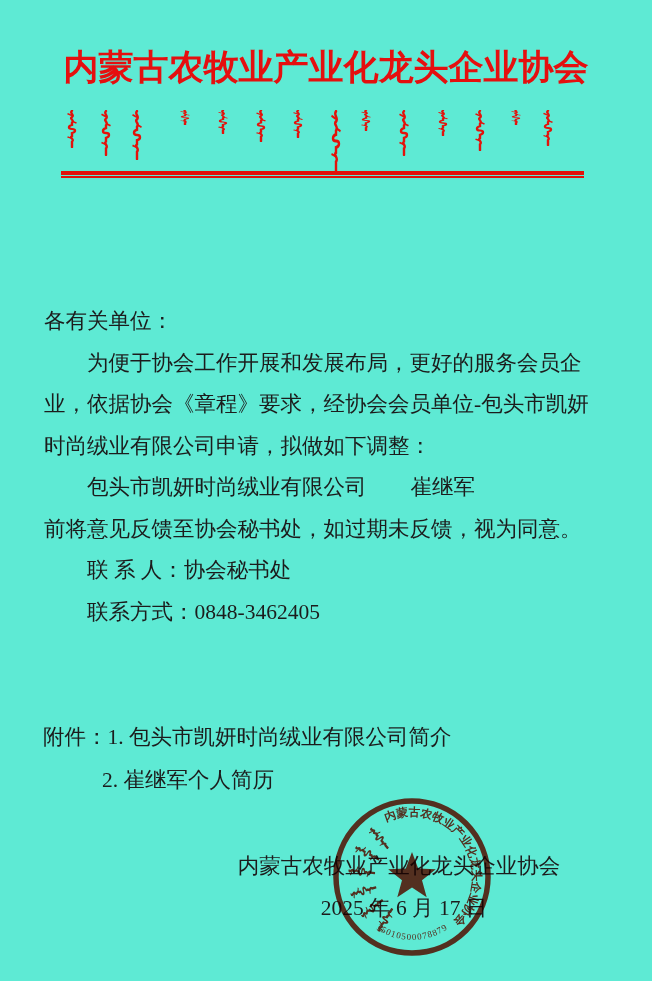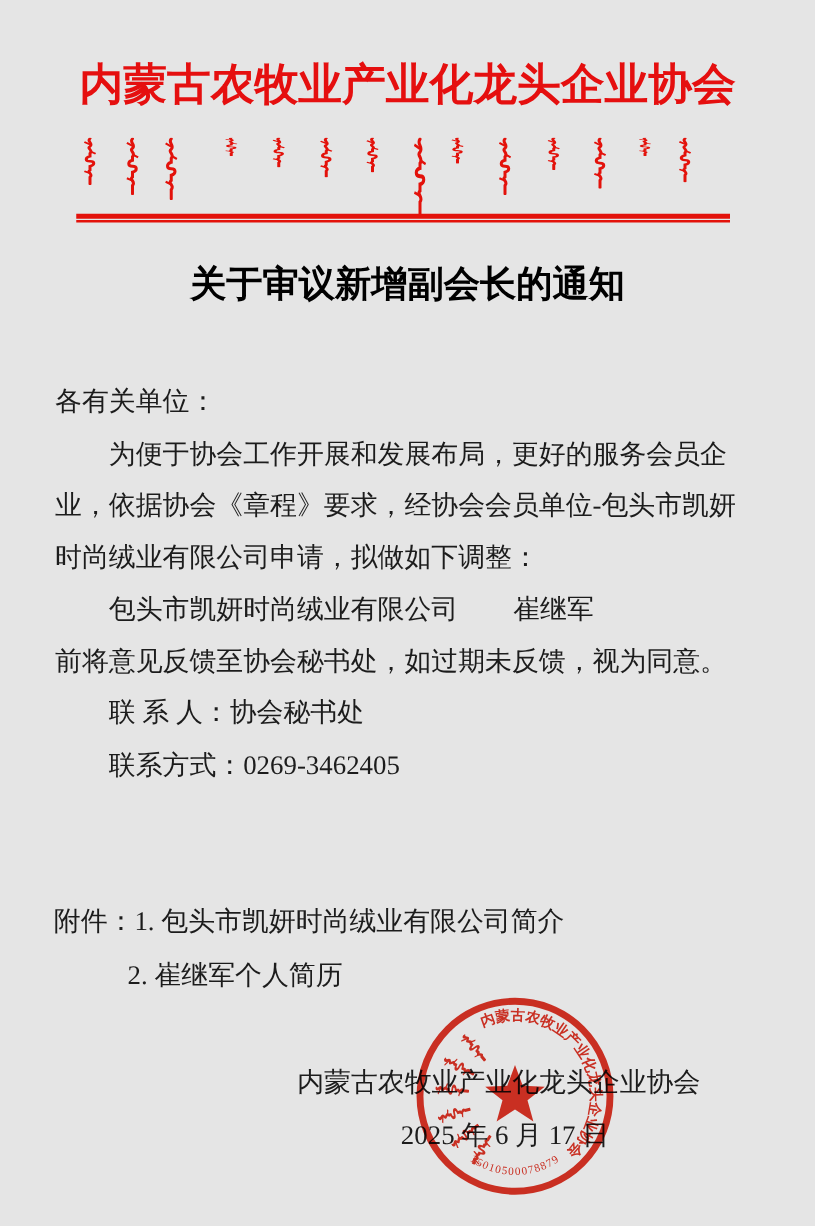--- a/index.html
+++ b/index.html
@@ -1,18 +1,18 @@
 <!DOCTYPE html>
 <html><head>
 <meta charset="utf-8">
 <style>
   * { margin:0; padding:0; box-sizing:border-box; }
   html,body { background:#ffffff; }
   .page {
-    position:relative; width:652px; height:981px; background:#e5e5e5;
+    position:relative; width:652px; height:981px; background:#5eead4;
     overflow:hidden; color:#1c1c1c;
     font-family:"Liberation Serif","DejaVu Serif",serif;
   }
   .letterhead {
     position:absolute; top:44px; left:0; width:100%;
     text-align:center; font-size:35px; font-weight:bold;
     color:#e50f0f; white-space:nowrap; letter-spacing:0;
   }
   .mg { position:absolute; top:110px; width:12px; color:#e3120b; }
   .rule {
@@ -102,33 +102,32 @@
     <svg class="mg" style="left:510px;height:15px">
         <use href="#mglyph"></use>
       </svg>
     <svg class="mg" style="left:542px;height:36px">
         <use href="#mglyph"></use>
       </svg>
   </div>
 
   <div class="rule"></div>
 
-  <div class="doc-title">关于审议新增副会长的通知</div>
 
   <div class="body-block">
     <div class="bl">各有关单位：</div>
     <div class="bl ind">为便于协会工作开展和发展布局，更好的服务会员企</div>
     <div class="bl">业，依据协会《章程》要求，经协会会员单位-包头市凯妍</div>
     <div class="bl">时尚绒业有限公司申请，拟做如下调整：</div>
     <div class="bl ind">
       <span>包头市凯妍时尚绒业有限公司</span><span class="gap"></span><span>崔继军</span>
     </div>
     <div class="bl">前将意见反馈至协会秘书处，如过期未反馈，视为同意。</div>
     <div class="bl ind">联 系 人：协会秘书处</div>
-    <div class="bl ind">联系方式：0269-3462405</div>
+    <div class="bl ind">联系方式：0848-3462405</div>
   </div>
 
   <div class="attach">
     <div class="al">
       <span>附件：</span><span>1. 包头市凯妍时尚绒业有限公司简介</span>
     </div>
     <div class="al al2">
       <span>2. 崔继军个人简历</span>
     </div>
   </div>

